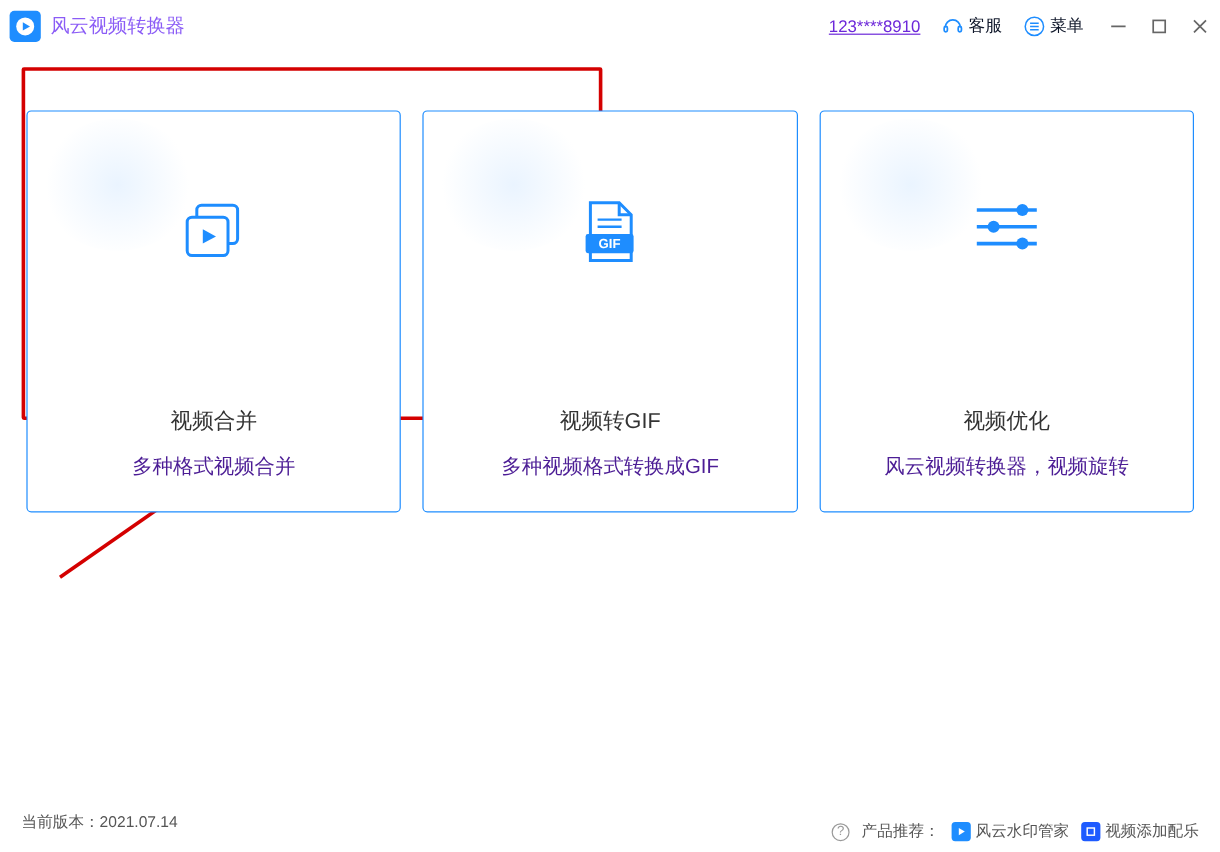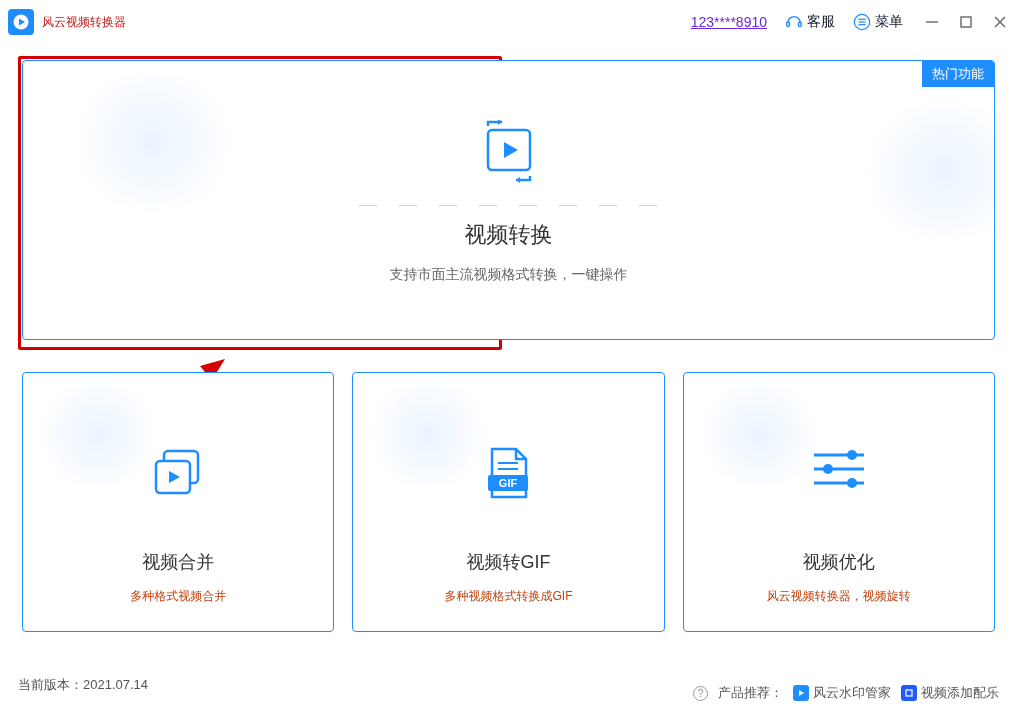--- a/index.html
+++ b/index.html
@@ -6,21 +6,21 @@
   html, body { width: 1017px; height: 710px; font-family: "Microsoft YaHei", "PingFang SC", sans-serif; background: #fff; color: #333; }
   .titlebar {
     height: 44px; display: flex; align-items: center; padding: 0 10px 0 8px;
     justify-content: space-between;
   }
   .title-left { display: flex; align-items: center; gap: 8px; }
   .app-logo {
     width: 26px; height: 26px; border-radius: 4px; background: #1e8dff;
     display: flex; align-items: center; justify-content: center;
   }
-  .app-title { font-size: 12px; color: #b91c1c; }
+  .app-title { font-size: 16px; color: #8b5cf6; }
   .title-right { display: flex; align-items: center; gap: 18px; }
   .account-id { font-size: 14px; text-decoration: underline; color: #6d28d9; cursor: pointer; }
   .tb-item { display: flex; align-items: center; gap: 4px; font-size: 14px; color: #0f172a; cursor: pointer; }
   .win-ctrls { display: flex; gap: 20px; margin-left: 4px; }
   .win-ctrl { width: 14px; height: 14px; display: flex; align-items: center; justify-content: center; cursor: pointer; color: #666; }
 
   .content { padding: 16px 22px 0 22px; }
   .top-row { display: flex; gap: 50px; position: relative; }
   .card-big {
     flex: 1; height: 280px; border: 1px solid #1e8dff; border-radius: 4px;
@@ -48,30 +48,30 @@
   .highlight-box {
     position: absolute; top: -4px; left: -4px;
     width: 484px; height: 294px;
     border: 3px solid #d40000; border-radius: 2px;
     pointer-events: none;
   }
   .arrow-svg { position: absolute; top: 296px; left: 8px; pointer-events: none; }
 
   .bottom-row { display: flex; gap: 18px; margin-top: 32px; }
   .card-sm {
-    flex: 1; height: 260px; border: 1px solid #1e8dff; border-radius: 4px;
+    flex: 1; height: 335px; border: 1px solid #1e8dff; border-radius: 4px;
     background: #fff; position: relative; overflow: hidden;
     display: flex; flex-direction: column; align-items: center; justify-content: flex-end;
     padding-bottom: 26px; cursor: pointer;
   }
   .icon-box-sm {
     position: absolute; top: 72px; left: 0; right: 0; display:flex; justify-content:center;
   }
   .card-sm .card-title { font-size: 18px; margin-bottom: 14px; }
-  .card-sm .card-desc { font-size: 12px; color: #c2410c; }
+  .card-sm .card-desc { font-size: 17px; color: #4c1d95; }
 
   .statusbar {
     position: absolute; bottom: 0; left: 0; right: 0; height: 34px;
     display: flex; justify-content: space-between;
     padding: 0 18px; font-size: 13px; color: #555;
   }
   .sb-right { display: flex; align-items: center; gap: 10px; }
   .sb-link { display: flex; align-items: center; gap: 4px; cursor: pointer; }
   .sb-chip { width: 16px; height: 16px; border-radius: 3px; background: #1e8dff; display:flex;align-items:center;justify-content:center;color:#fff;font-size:10px; }
   .help-icon { width: 15px; height: 15px; border-radius: 50%; border: 1.5px solid #999; color: #999; display:flex;align-items:center;justify-content:center;font-size:11px; }
@@ -136,38 +136,20 @@
 
 <div class="content">
   <div class="top-row">
 
     <div class="highlight-box"></div>
     <svg class="arrow-svg" width="210" height="150" viewBox="0 0 210 150">
       <path d="M20 125 L185 10" stroke="#d40000" stroke-width="3" fill="none"></path>
       <polygon points="195,3 170,10 182,24" fill="#d40000"></polygon>
     </svg>
 
-    <div class="card-big">
-      <div class="badge-hot">热门功能</div>
-      <div class="dots-blob" style="top:10px;left:40px"></div>
-      <div class="dots-blob" style="top:40px;right:-40px"></div>
-      <div class="icon-box">
-        <svg width="66" height="64" viewBox="0 0 66 64">
-          <rect x="12" y="10" width="42" height="40" rx="4" fill="none" stroke="#1e8dff" stroke-width="2.5"></rect>
-          <polygon points="28,22 42,30 28,38" fill="#1e8dff"></polygon>
-          <path d="M12 6 L12 2 L26 2" fill="none" stroke="#1e8dff" stroke-width="2.5"></path>
-          <polygon points="26,2 22,-1 22,5" fill="#1e8dff"></polygon>
-          <path d="M54 56 L54 60 L40 60" fill="none" stroke="#1e8dff" stroke-width="2.5"></path>
-          <polygon points="40,60 44,57 44,63" fill="#1e8dff"></polygon>
-        </svg>
-      </div>
-      <div class="divider-dashed"></div>
-      <div class="card-title">视频转换</div>
-      <div class="card-desc">支持市面主流视频格式转换，一键操作</div>
-    </div>
 
   </div>
 
   <div class="bottom-row">
 
     <div class="card-sm">
       <div class="dots-blob" style="top:6px;left:10px;width:130px;height:110px"></div>
       <div class="icon-box-sm">
         <svg width="56" height="56" viewBox="0 0 56 56">
           <rect x="14" y="6" width="34" height="32" rx="4" fill="none" stroke="#1e8dff" stroke-width="2.5"></rect>

